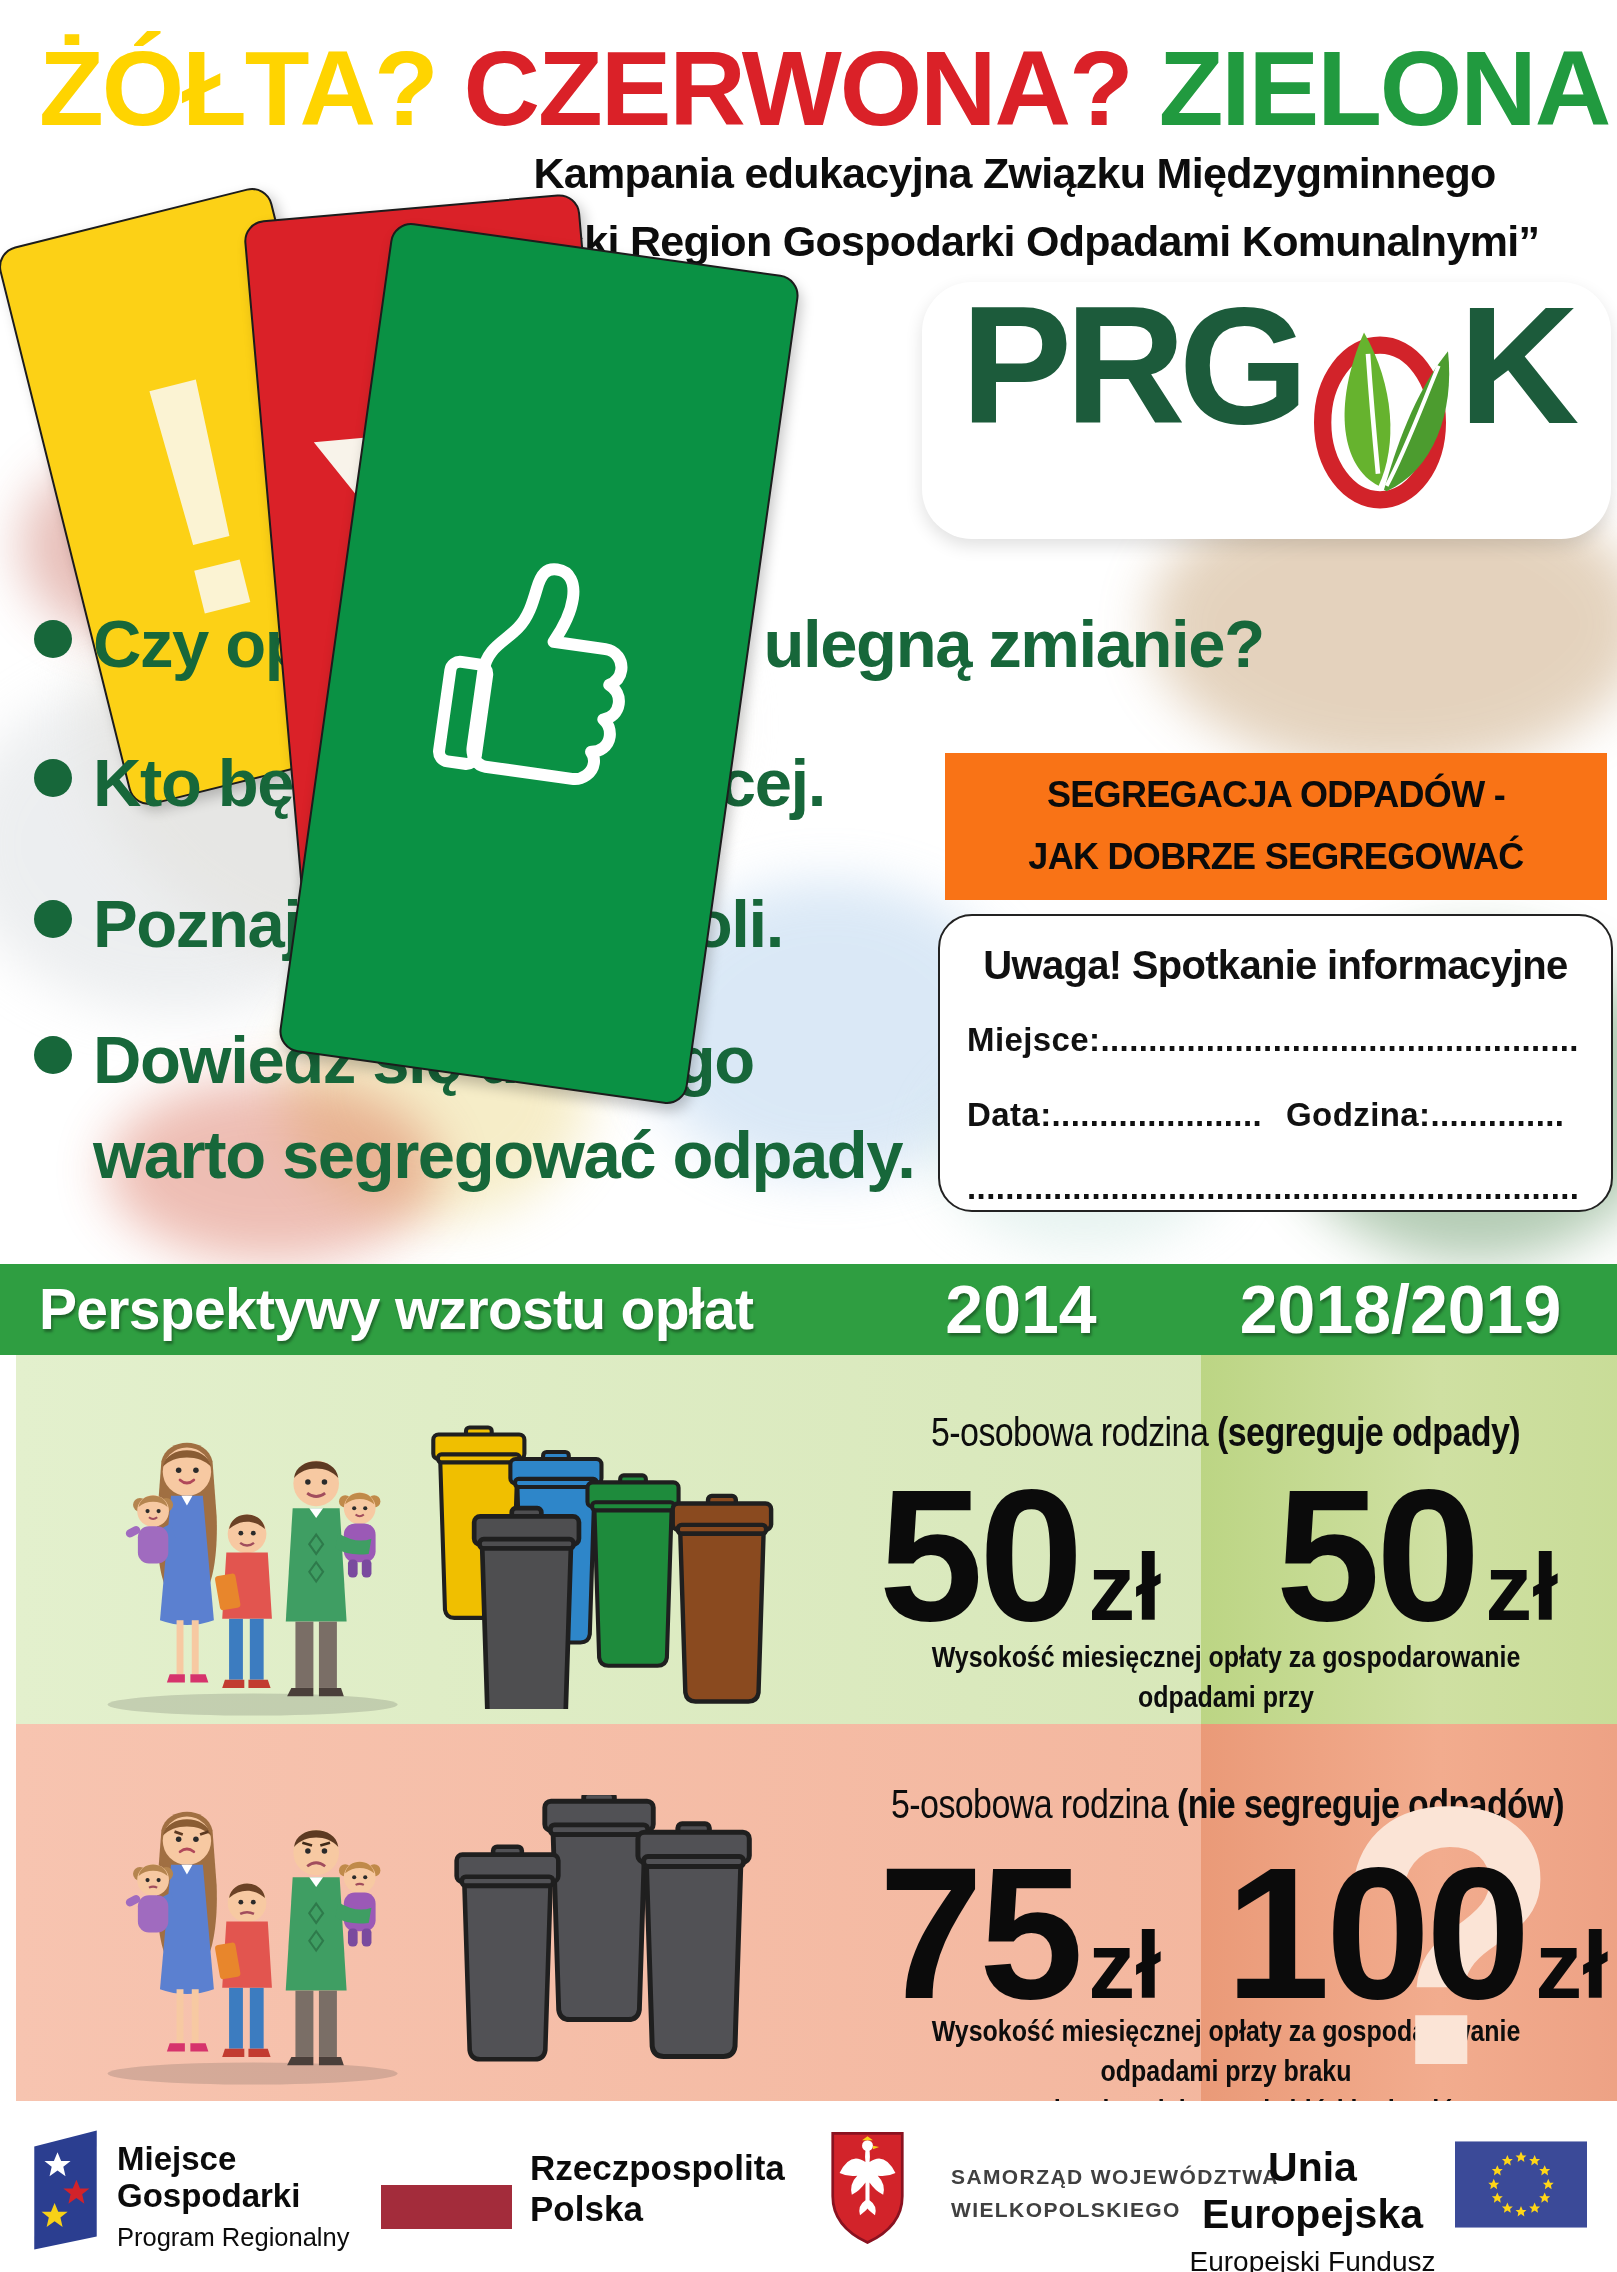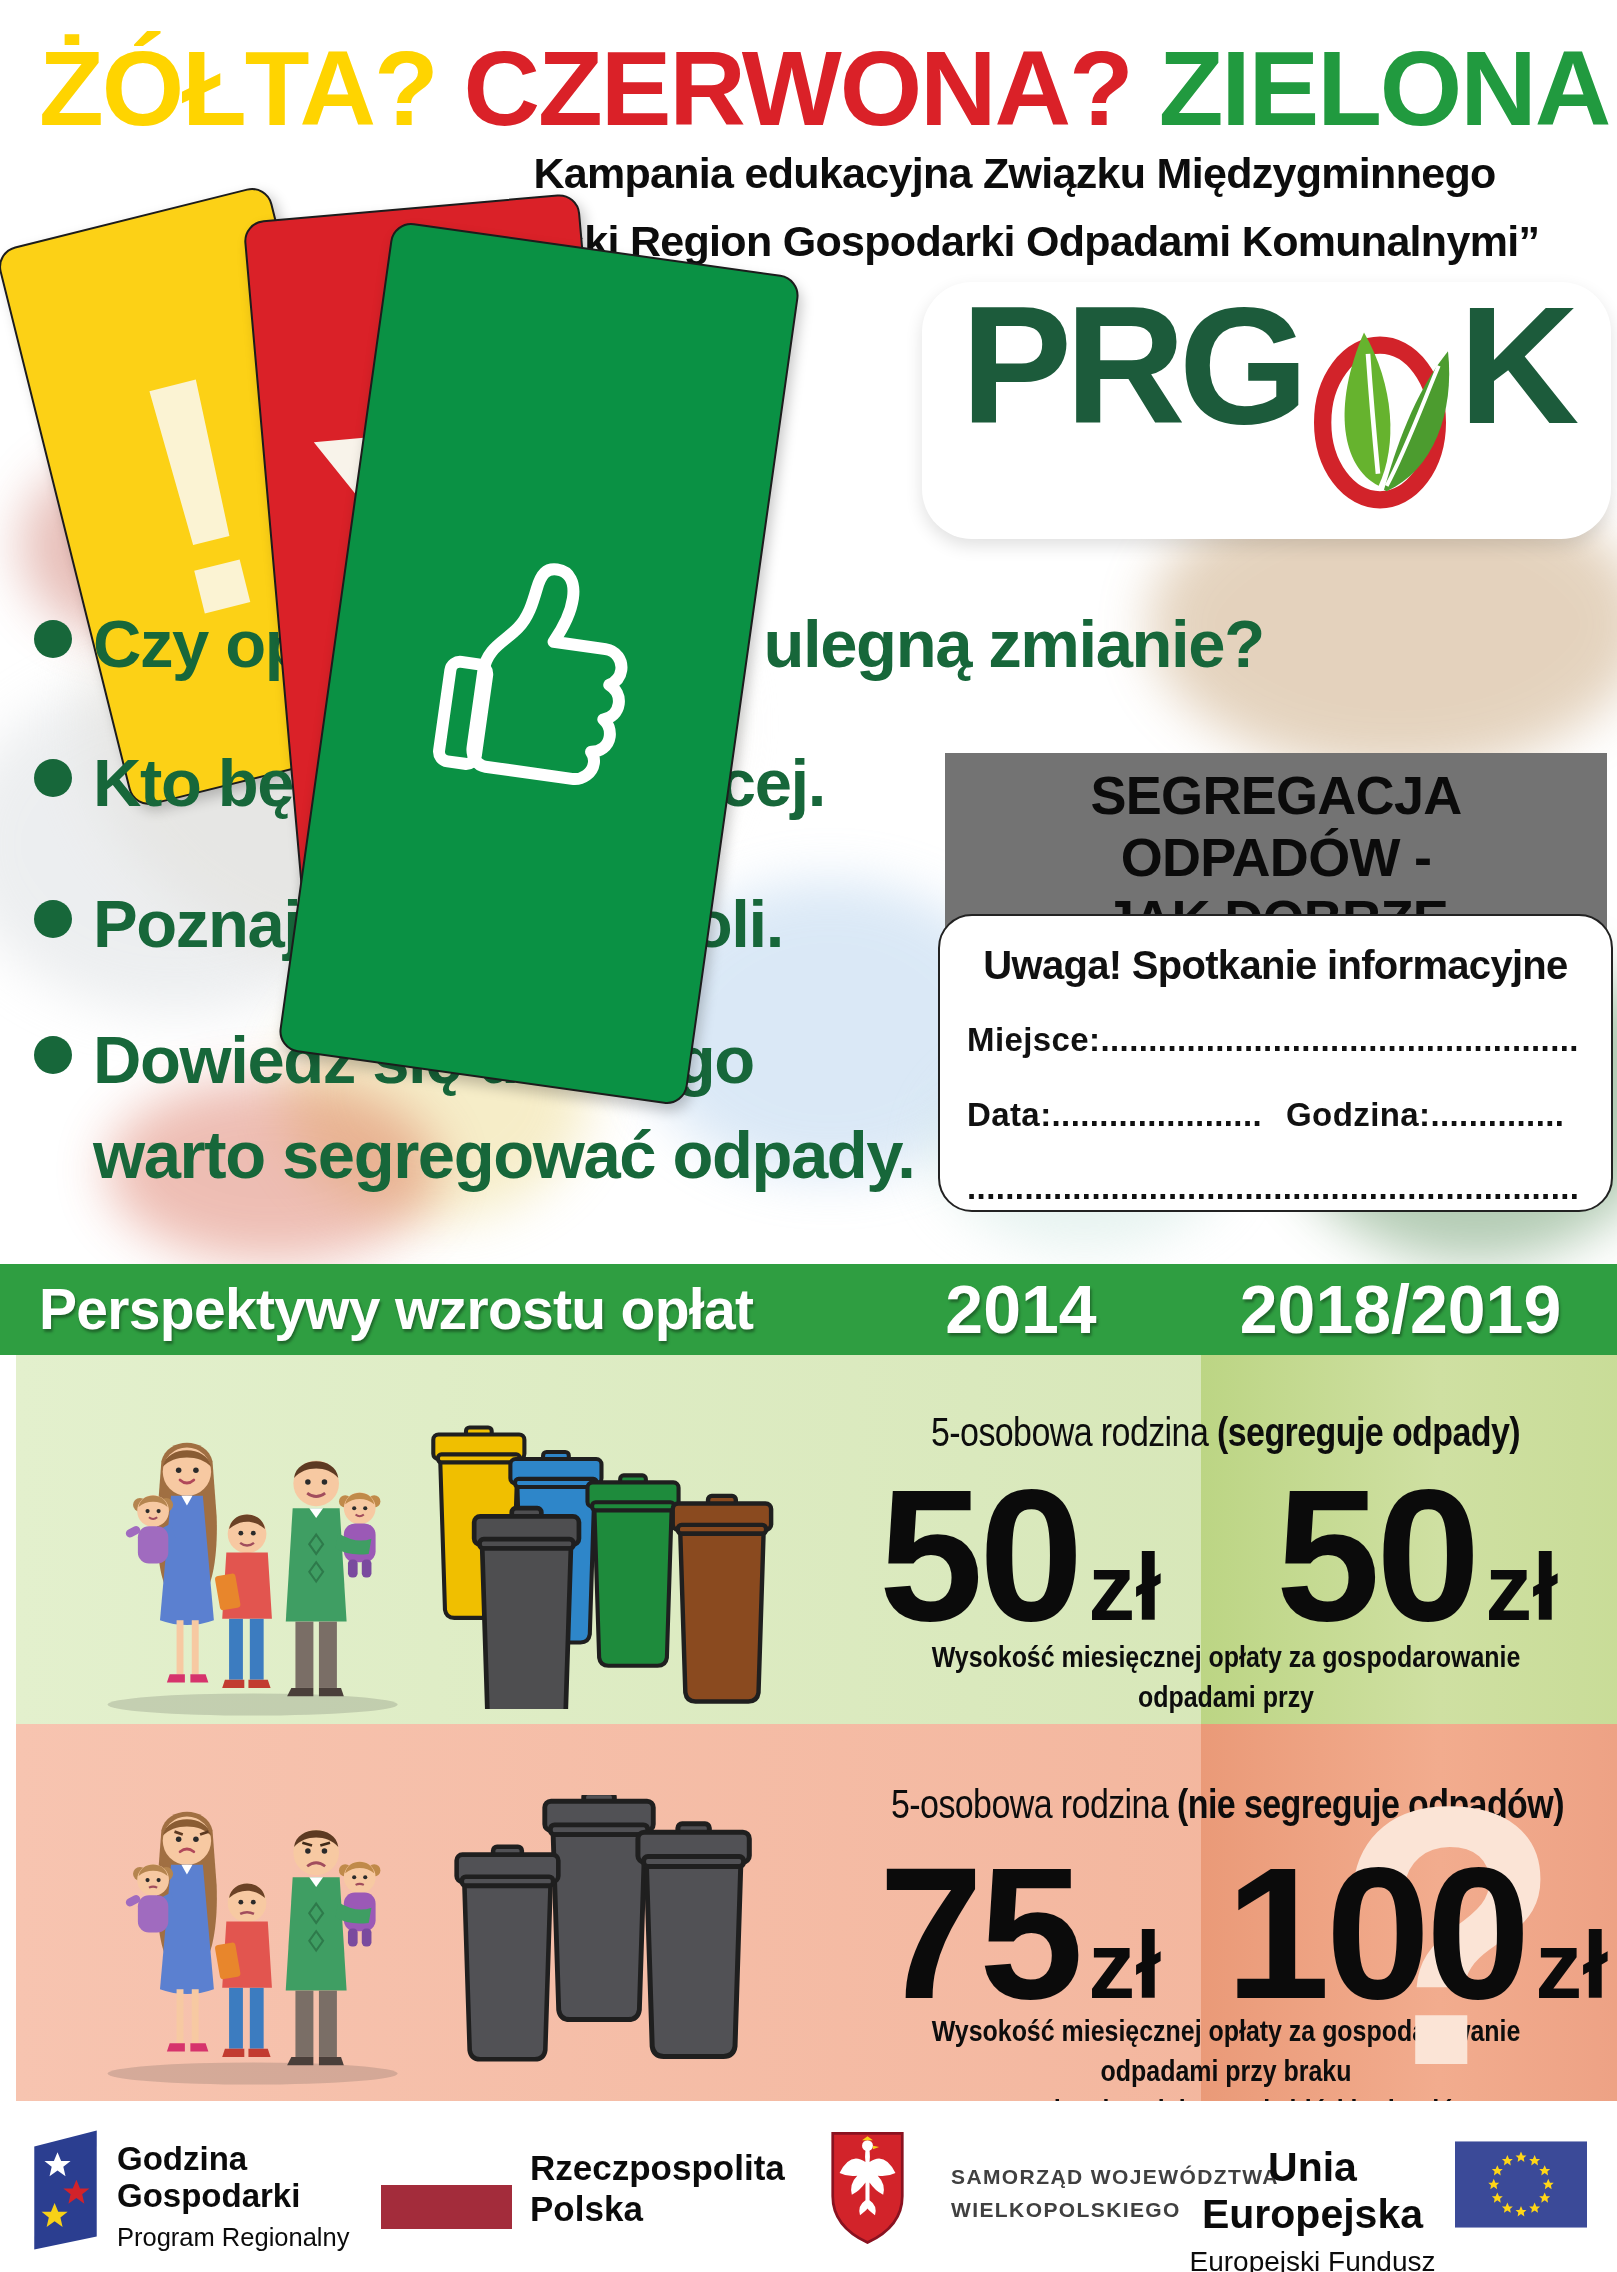--- a/index.html
+++ b/index.html
@@ -36,21 +36,21 @@
   #prgok-box svg{position:relative;top:7px;margin:0 -1.4px;}
 
   
   #bullets{left:34px;top:597px;width:1390px;z-index:2;}
   .bullet{display:flex;gap:21px;align-items:flex-start;font-weight:bold;font-size:67px;letter-spacing:-1.4px;color:#17673a;line-height:1.4;}
   .bullet .dot{width:38px;height:38px;border-radius:50%;background:#17673a;margin-top:23px;flex:none;}
   #b2{margin-top:45px;}  #b3{margin-top:47px;}  #b4{margin-top:43px;}
   #b4 .txt div{line-height:1.41;}
 
   
-  #seg-box{left:945px;top:753px;width:662px;background:#737373;text-align:center;font-weight:bold;font-size:54px;line-height:62px;padding:11.3px 0;letter-spacing:-0.7px;z-index:3;color:#0b0b0b;}
+  #seg-box{left:945px;top:753px;width:662px;background:#f97316;text-align:center;font-weight:bold;font-size:36px;line-height:62px;padding:11.3px 0;letter-spacing:-0.7px;z-index:3;color:#0b0b0b;}
 
   
   #meeting-box{left:938px;top:914px;width:675px;height:298px;background:#fff;border:2.8px solid #222;border-radius:34px;box-sizing:border-box;padding:17px 27px;z-index:3;overflow:hidden;}
   #meeting-box .mb-title{text-align:center;font-weight:bold;font-size:40px;margin-top:10px;letter-spacing:-0.7px;}
   .mb-row{font-weight:bold;font-size:33px;white-space:nowrap;overflow:hidden;letter-spacing:0.4px;}
   #mb-row1{margin-top:37px;}
   #mb-row2{margin-top:33px;}
   #mb-row3{margin-top:35px;}
   .mb-gap{display:inline-block;width:24px;}
 
@@ -388,21 +388,21 @@
 </div>
 
 <div id="footer" class="abs">
   <svg class="fx" style="left:32px;top:28px;" width="67" height="122" viewBox="0 0 90 168">
     <path d="M2 24 L88 2 L88 148 L2 166 Z" fill="#2b3e90"></path>
     <path d="M34 32 L39 44 L52 44 L42 52 L45 65 L34 57 L23 65 L26 52 L16 44 L29 44 Z" fill="#ffffff"></path>
     <path d="M60 70 L65 82 L78 82 L68 90 L71 103 L60 95 L49 103 L52 90 L42 82 L55 82 Z" fill="#d2232a"></path>
     <path d="M30 102 L35 114 L48 114 L38 122 L41 135 L30 127 L19 135 L22 122 L12 114 L25 114 Z" fill="#f7d117"></path>
   </svg>
   <div class="fx" id="eu-funds-text">
-    <div>Godzina</div>
+    <div>Miejsce</div>
     <div>Gospodarki</div>
     <div id="eu-funds-sub">Program Regionalny</div>
   </div>
 
   <div class="fx" id="pl-flag">
       <div class="w"></div>
       <div class="r"></div>
     </div>
   <div class="fx" id="pl-text">
     <div>Rzeczpospolita</div>

